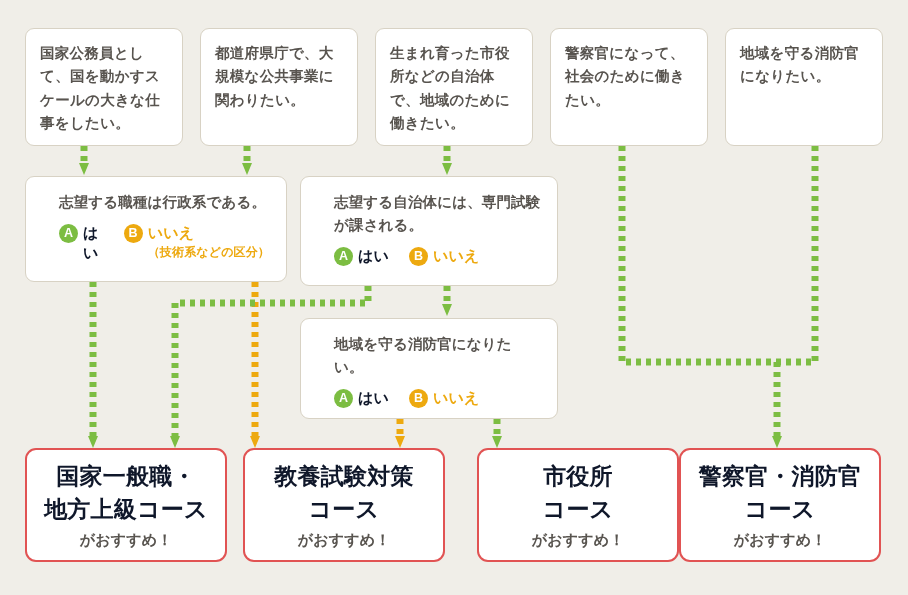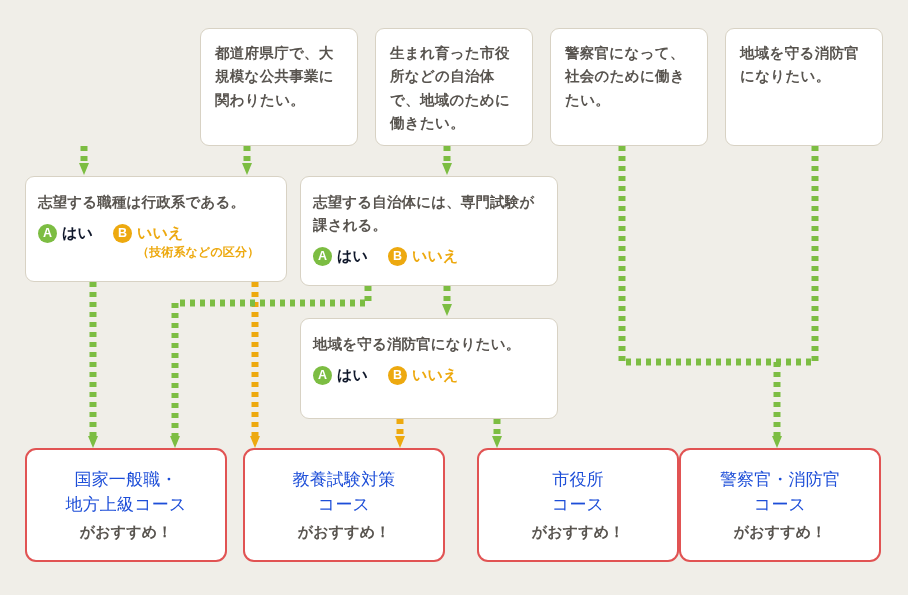--- a/index.html
+++ b/index.html
@@ -23,21 +23,21 @@
   .wish{
     border:1px solid #d8d2c4;border-radius:9px;
     padding:13px 14px 10px 14px;
     color:#58544f;font-size:14.5px;line-height:1.62;
     letter-spacing:.02em;font-weight:600;
   }
 
   
   .question{
     border:1px solid #d8d2c4;border-radius:9px;
-    padding:14px 16px 12px 12px;
+    padding:14px 16px 12px 33px;
     color:#58544f;font-size:14.5px;line-height:1.6;
     letter-spacing:.01em;font-weight:600;
   }
   .q-text{margin:0 0 9px 0;}
   .answers{display:flex;align-items:flex-start;}
   .ans{display:flex;align-items:flex-start;}
   .ans + .ans{margin-left:20px;}
   .badge{
     display:inline-block;width:19px;height:19px;border-radius:50%;
     color:#fff;font-size:12.5px;font-weight:700;line-height:19px;
@@ -51,21 +51,21 @@
   .ans-sub{display:block;font-size:12px;font-weight:700;color:#eda90f;
            white-space:nowrap;margin-top:1px;}
 
   
   .result{
     border:2px solid #e15353;border-radius:11px;
     display:flex;flex-direction:column;align-items:center;justify-content:center;
     text-align:center;
   }
   .r-title{
-    color:#1d4ed8;font-size:17px;font-weight:400;line-height:1.42;
+    color:#0f172a;font-size:23px;font-weight:700;line-height:1.42;
     letter-spacing:.01em;
   }
   .r-sub{
     color:#58544f;font-size:15px;font-weight:700;line-height:1.4;
     margin-top:4px;letter-spacing:.01em;
   }
 </style>
 </head>
 <body>
 
@@ -102,20 +102,23 @@
       <path stroke="#7cbd42" d="M497,419 L497,437" marker-end="url(#arrow-green)"></path>
 
       <path stroke="#7cbd42" d="M622,146 L622,362 L815,362"></path>
 
       <path stroke="#7cbd42" d="M815,146 L815,362"></path>
 
       <path stroke="#7cbd42" d="M777,362 L777,437" marker-end="url(#arrow-green)"></path>
     </g>
   </svg>
 
+  <div class="node wish" style="left:25px;top:28px;width:158px;height:118px;">
+    <span>国家公務員として、国を動かすスケールの大きな仕事をしたい。</span>
+  </div>
 
   <div class="node wish" style="left:200px;top:28px;width:158px;height:118px;">
     <span>都道府県庁で、大規模な公共事業に関わりたい。</span>
   </div>
 
   <div class="node wish" style="left:550px;top:28px;width:158px;height:118px;">
     <span>警察官になって、社会のために働きたい。</span>
   </div>
 
   <div class="node wish" style="left:375px;top:28px;width:158px;height:118px;">

